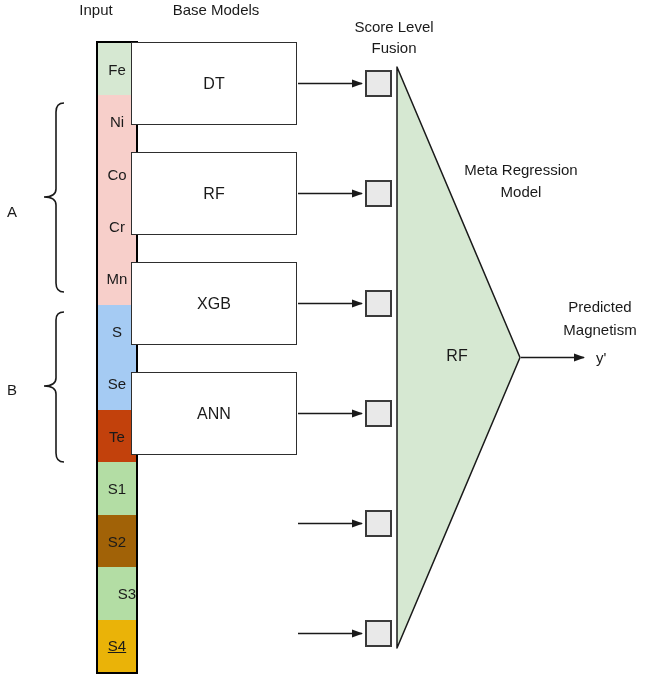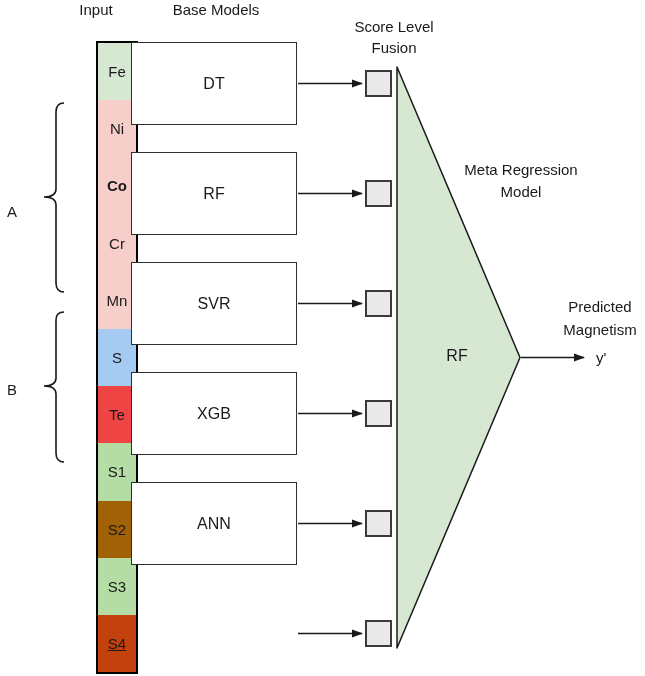--- a/index.html
+++ b/index.html
@@ -135,71 +135,71 @@
   <div id="input-column">
 
       <div class="input-cell" style="background: rgb(214, 232, 210);">
         <span>Fe</span>
       </div>
 
       <div class="input-cell" style="background: rgb(247, 207, 202);">
         <span>Ni</span>
       </div>
 
-      <div class="input-cell" style="background: rgb(247, 207, 202); font-weight: bold;">
+      <div class="input-cell" style="background: rgb(247, 207, 202);">
         <span>Co</span>
       </div>
 
       <div class="input-cell" style="background: rgb(247, 207, 202);">
         <span>Cr</span>
       </div>
 
       <div class="input-cell" style="background: rgb(247, 207, 202); justify-content: center;">
         <span>Mn</span>
       </div>
 
       <div class="input-cell" style="background: rgb(165, 203, 243);">
         <span>S</span>
       </div>
 
-
-      <div class="input-cell" style="background: #ef4444;">
+      <div class="input-cell" style="background: rgb(165, 203, 243);">
+        <span>Se</span>
+      </div>
+
+      <div class="input-cell" style="background: #c2410c;">
         <span>Te</span>
       </div>
 
       <div class="input-cell" style="background: rgb(179, 221, 164);">
         <span>S1</span>
       </div>
 
       <div class="input-cell" style="background: #a16207;">
         <span>S2</span>
       </div>
 
-      <div class="input-cell" style="background: rgb(179, 221, 164);">
+      <div class="input-cell" style="background: rgb(179, 221, 164); justify-content: flex-end;">
         <span>S3</span>
       </div>
 
-      <div class="input-cell" style="background: #c2410c; text-decoration: underline;">
+      <div class="input-cell" style="background: #eab308; text-decoration: underline;">
         <span>S4</span>
       </div>
     </div>
 
   <div id="models-column">
 
       <div class="model-box">
         <span>DT</span>
       </div>
 
       <div class="model-box">
         <span>RF</span>
       </div>
 
-      <div class="model-box">
-        <span>SVR</span>
-      </div>
 
       <div class="model-box">
         <span>XGB</span>
       </div>
 
 
       <div class="model-box">
         <span>ANN</span>
       </div>
     </div>

